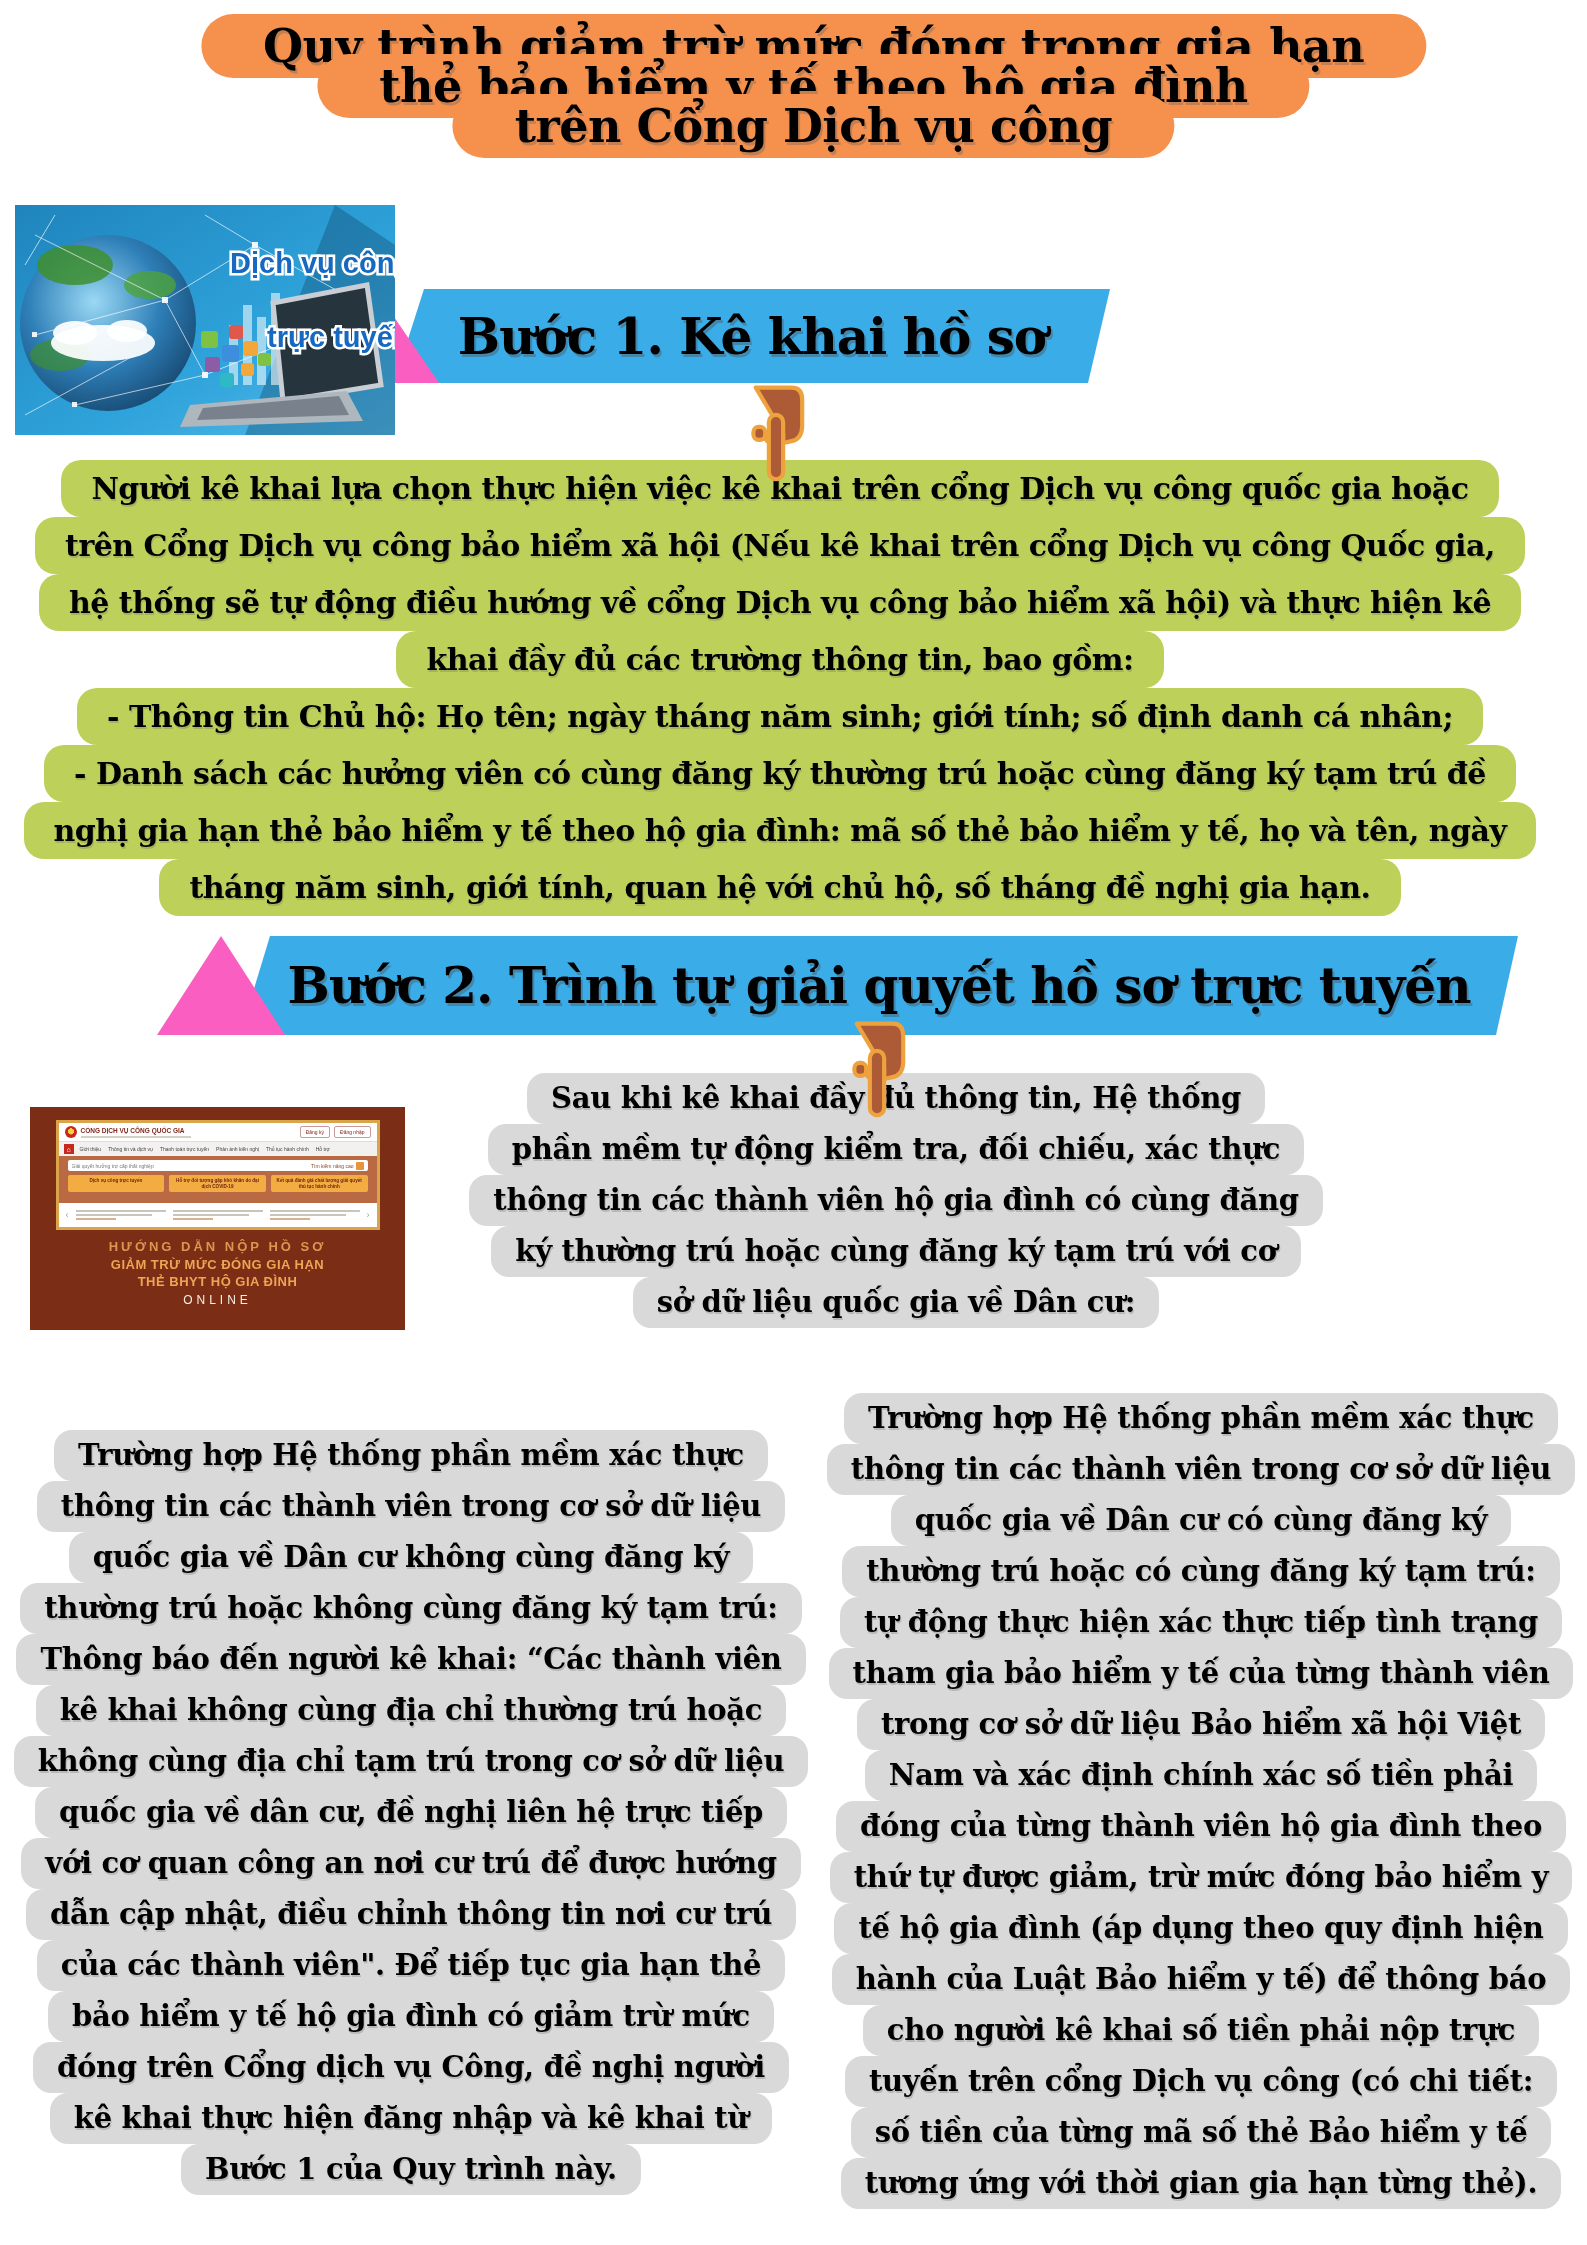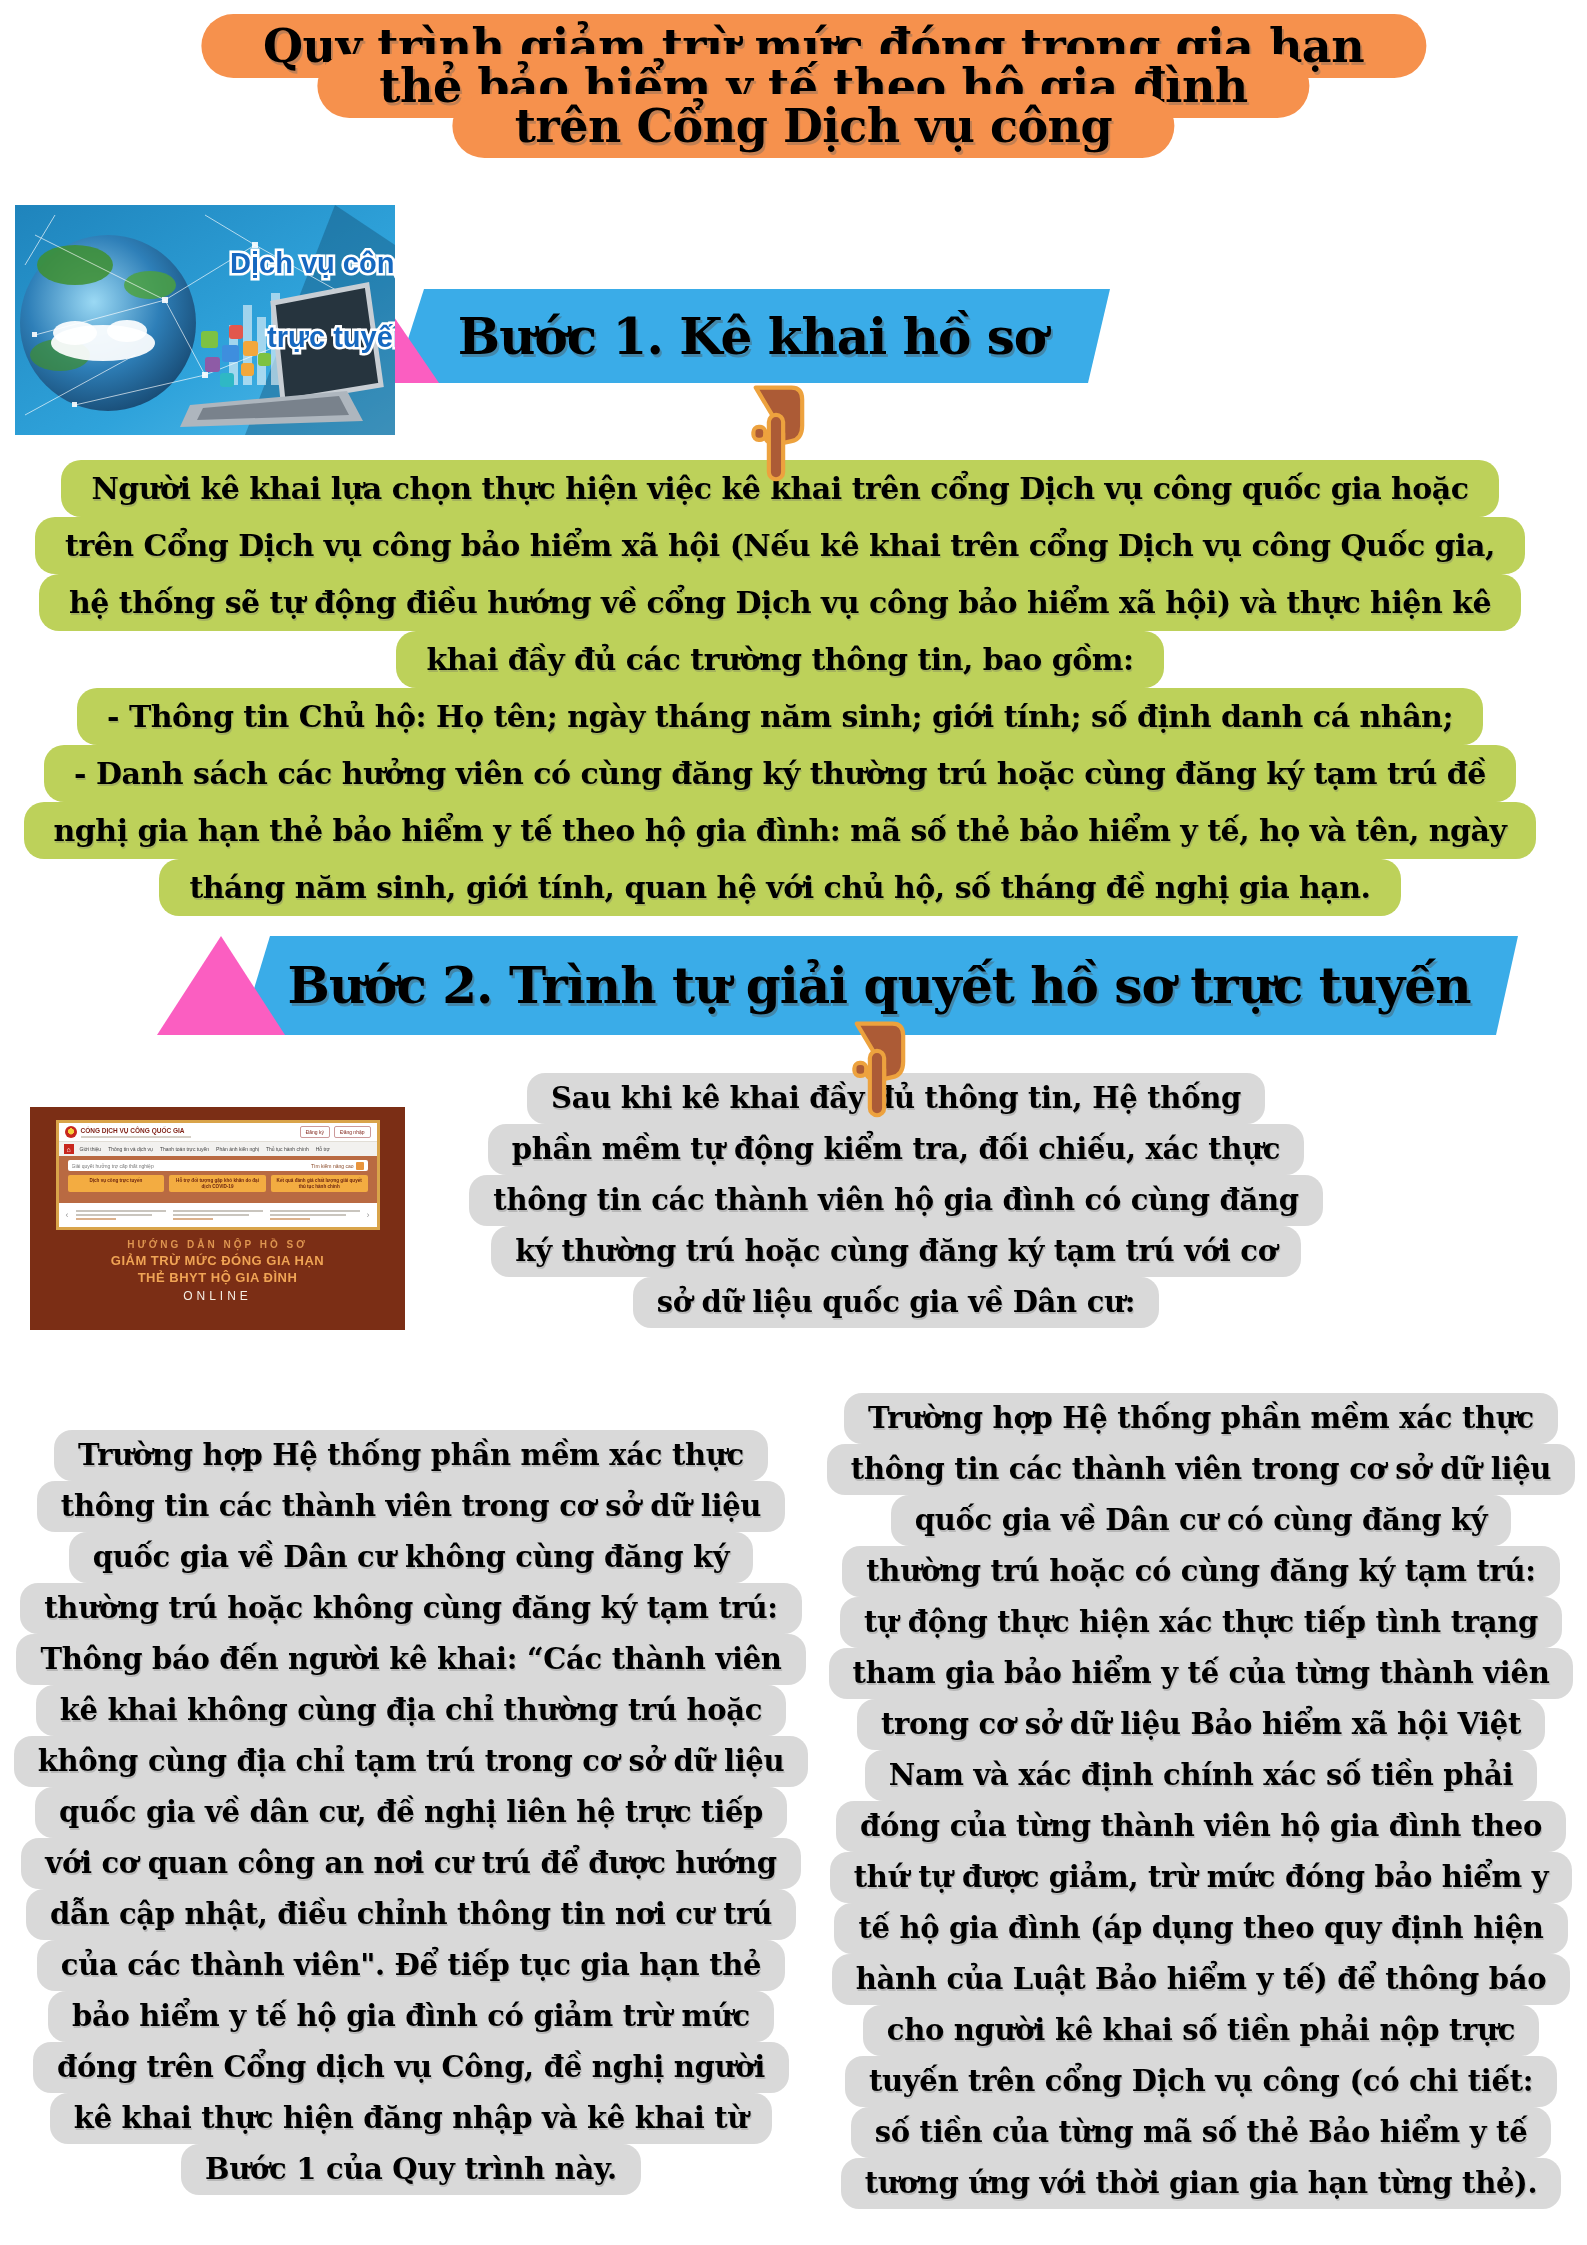--- a/index.html
+++ b/index.html
@@ -78,21 +78,21 @@
                 font-size:4.6px; line-height:1.25; color:#6B2410; font-weight:bold;
                 text-align:center; overflow:hidden; }
   .mini-carousel { height:24px; background:#fff; display:flex; align-items:center;
                    gap:7px; padding:0 7px; }
   .car-arrow { color:#999; font-size:9px; flex:0 0 auto; }
   .car-item { flex:1 1 0; }
   .car-item i { display:block; height:2px; background:#C9C5BE; margin:2px 0; }
   .car-item i:nth-child(2) { width:85%; }
   .car-item i:nth-child(3) { width:45%; background:#DAB08C; }
 
-  .cap-small  { margin-top:9px;  text-align:center; font-size:10px; font-weight:bold;
+  .cap-small  { margin-top:9px;  text-align:center; font-size:13px; font-weight:bold;
                 letter-spacing:3px; color:#DE9550; }
   .cap-big    { text-align:center; font-size:13px; font-weight:bold; letter-spacing:0.5px;
                 color:#F0A455; line-height:1.32; margin-top:2px; }
   .cap-online { margin-top:3px; text-align:center; font-size:12px; font-weight:normal;
                 letter-spacing:4px; color:#F5EFE4; }
 </style>
 </head>
 <body>
 
 <div class="page">

